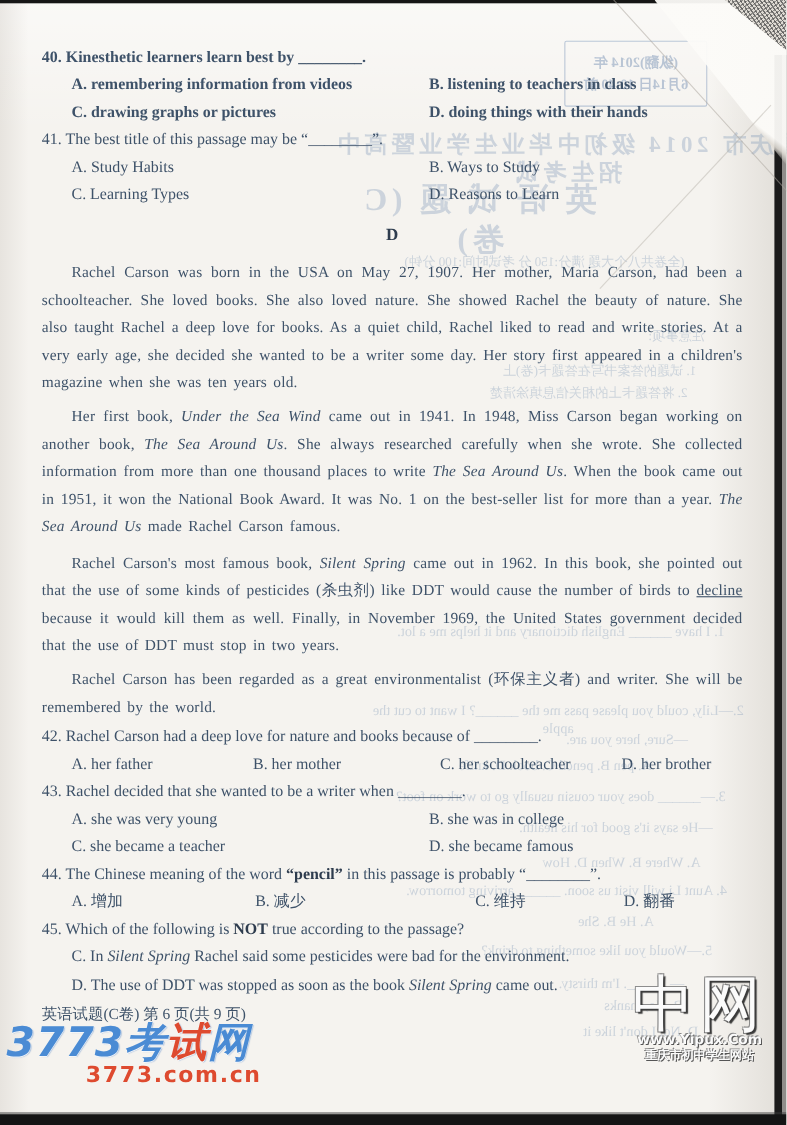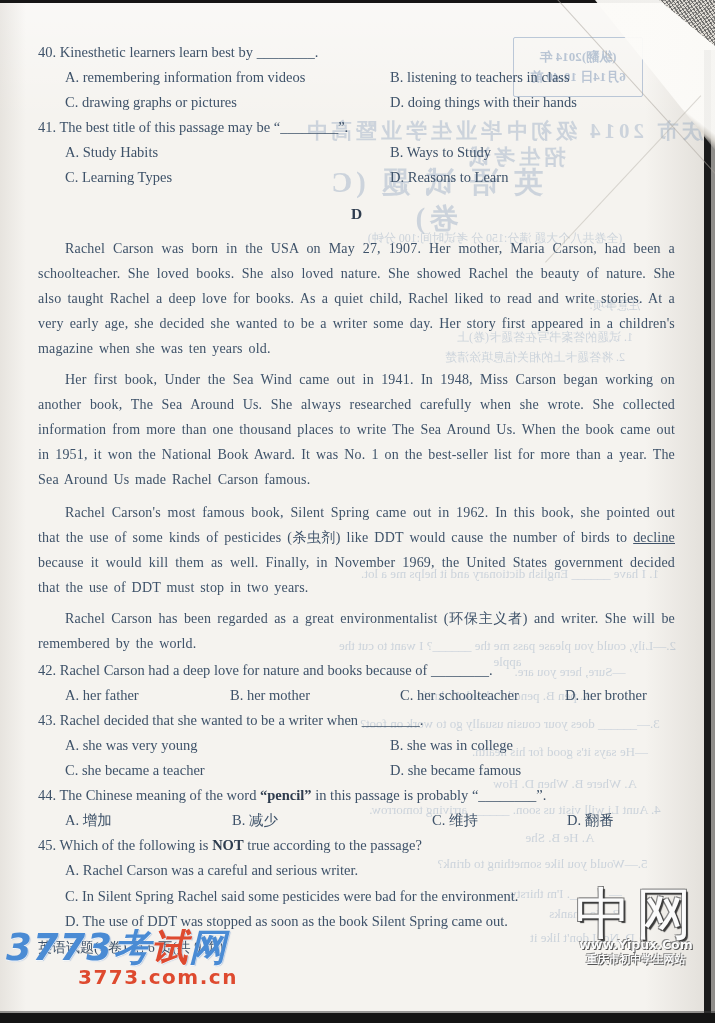--- a/index.html
+++ b/index.html
@@ -31,31 +31,31 @@
     display:flex;flex-direction:column;justify-content:center;align-items:center;
     font-size:13px;font-weight:bold;line-height:20px;
   }
   .bleed-title-big{font-weight:bold;letter-spacing:4px;}
   
   .content{
     position:absolute;left:38px;top:30px;width:637px;z-index:2;
     font-size:14.5px;color:var(--ink);
   }
   .stem{line-height:25px;}
-  .q40{margin-top:10px;}
+  .q40{margin-top:10px;font-weight:bold;}
   .opts{display:grid;line-height:25px;padding-left:27px;}
   .opts-2col{grid-template-columns:325px 1fr;}
   .opts-4col{grid-template-columns:165px 170px 165px 1fr;}
   .opts-4col-cn{grid-template-columns:167px 200px 135px 1fr;}
   .opts-list div{line-height:25.5px;padding-left:27px;}
   .section-label{text-align:center;font-weight:bold;color:var(--ink-dark);font-size:15.5px;margin:12px 0 10px;line-height:24px;}
   .para{font-size:14px;line-height:25px;word-spacing:2px;letter-spacing:0.2px;text-align:justify;text-indent:27px;margin:6px 0 0;}
   .para.p3{margin-top:8px;}
   .q-after-passage{margin-top:2px;}
-  .seg-i{}
+  .seg-i{font-style:italic;}
   .seg-b{font-weight:bold;color:var(--ink-dark);}
   .seg-u{text-decoration:underline;}
   .seg-r{color:var(--logo-red);}
   .footer{ text-align:left;font-size:14px;margin-top:4px;color:var(--ink);}
   
   .wm-3773{position:absolute;left:6px;top:928px;z-index:5;font-family:"DejaVu Sans","Liberation Sans",sans-serif;}
   .wm-3773 .l1{
     font-size:37px;font-weight:bold;font-style:italic;letter-spacing:1px;
     color:var(--logo-blue);line-height:40px;
     text-shadow:0 1px 0 rgba(255,255,255,0.8),1px 1px 1px rgba(58,115,192,0.35);
@@ -176,21 +176,20 @@
         <span>A. 增加</span>
         <span>B. 减少</span>
         <span>C. 维持</span>
         <span>D. 翻番</span>
       </div>
     </div>
 
     <div class="q">
       <div class="stem"><span>45. Which of the following is </span><span class="seg-b">NOT</span><span> true according to the passage?</span></div>
       <div class="opts-list">
-        <div>A. Rachel Carson was a careful and serious writer.</div>
         <div><span>C. In </span><span class="seg-i">Silent Spring</span><span> Rachel said some pesticides were bad for the environment.</span></div>
         <div><span>D. The use of DDT was stopped as soon as the book </span><span class="seg-i">Silent Spring</span><span> came out.</span></div>
       </div>
     </div>
 
     <div class="footer">英语试题(C卷) 第 6 页(共 9 页)</div>
   </div>
 
   <div class="wm-3773">
     <div class="l1"><span>3773考</span><span class="seg-r">试</span><span>网</span></div>

